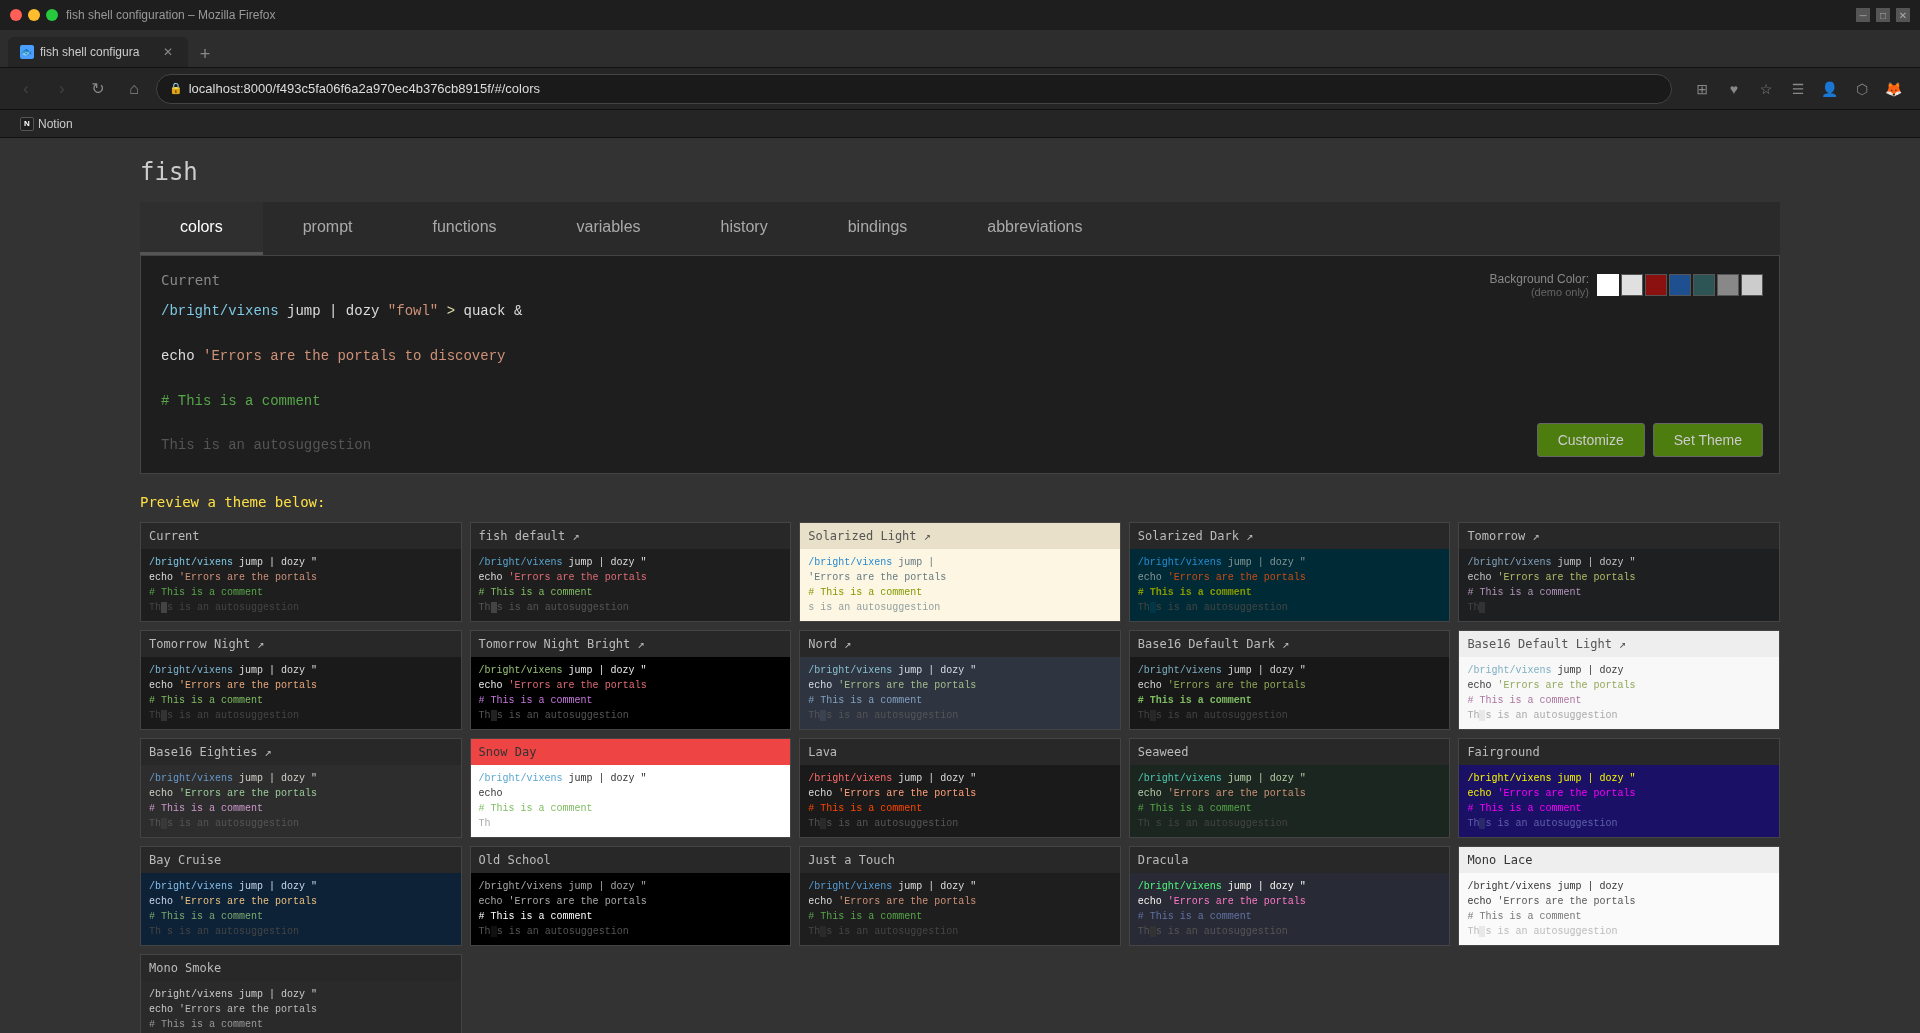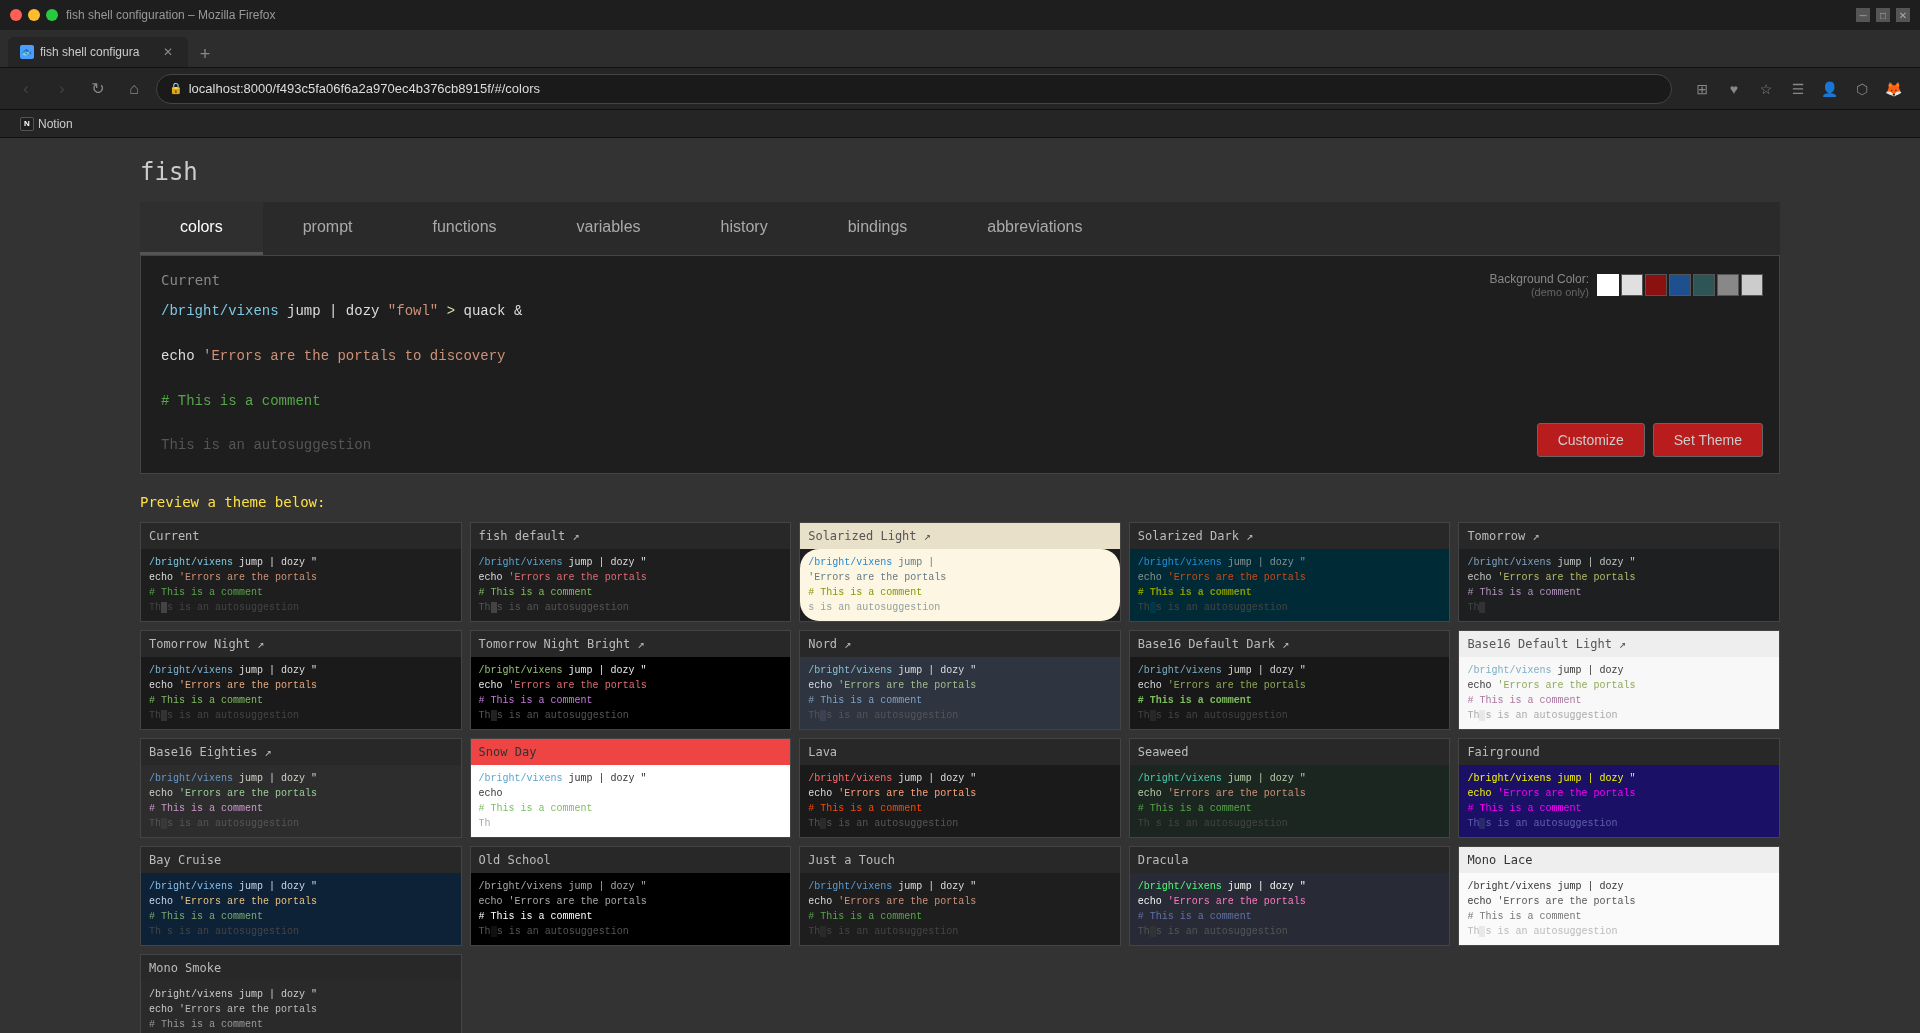--- a/index.html
+++ b/index.html
@@ -278,21 +278,21 @@
     
     .action-buttons {
       position: absolute;
       bottom: 16px;
       right: 16px;
       display: flex;
       gap: 8px;
     }
     .action-btn {
       padding: 8px 20px;
-      background: #b91c1c;
+      background: #4d7c0f;
       border: 1px solid #666;
       color: #ccc;
       cursor: pointer;
       font-size: 14px;
       border-radius: 3px;
     }
 
     
     .preview-label {
       color: #fde047;
@@ -337,21 +337,20 @@
     .theme-current .cmt { color: #57a64a; }
     .theme-current .auto { color: #444; }
 
     .theme-fishdefault .cmd { color: #5ba6cf; }
     .theme-fishdefault .str { color: #e06c75; }
     .theme-fishdefault .cmt { color: #7fbc61; }
     .theme-fishdefault .auto { color: #555; }
 
     .theme-solarized-light {
       background: #fdf6e3;
-      border-radius: 19px;
     }
     .theme-solarized-light .cmd { color: #268bd2; }
     .theme-solarized-light .cmt { color: #859900; }
     .theme-solarized-light .auto { color: #93a1a1; }
 
     .theme-solarized-dark {
       background: #002b36;
     }
     .theme-solarized-dark .cmd { color: #268bd2; }
     .theme-solarized-dark .str { color: #cb4b16; }

